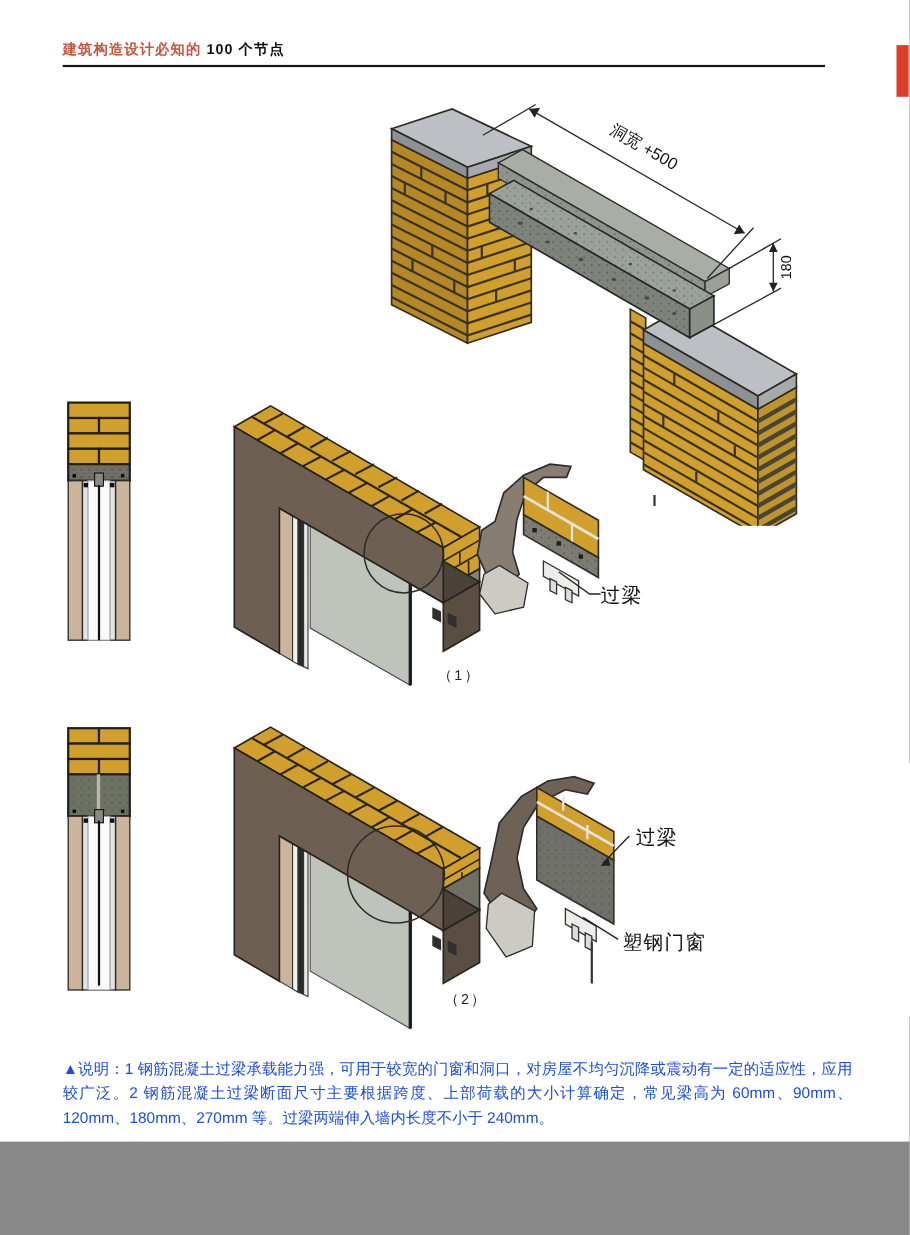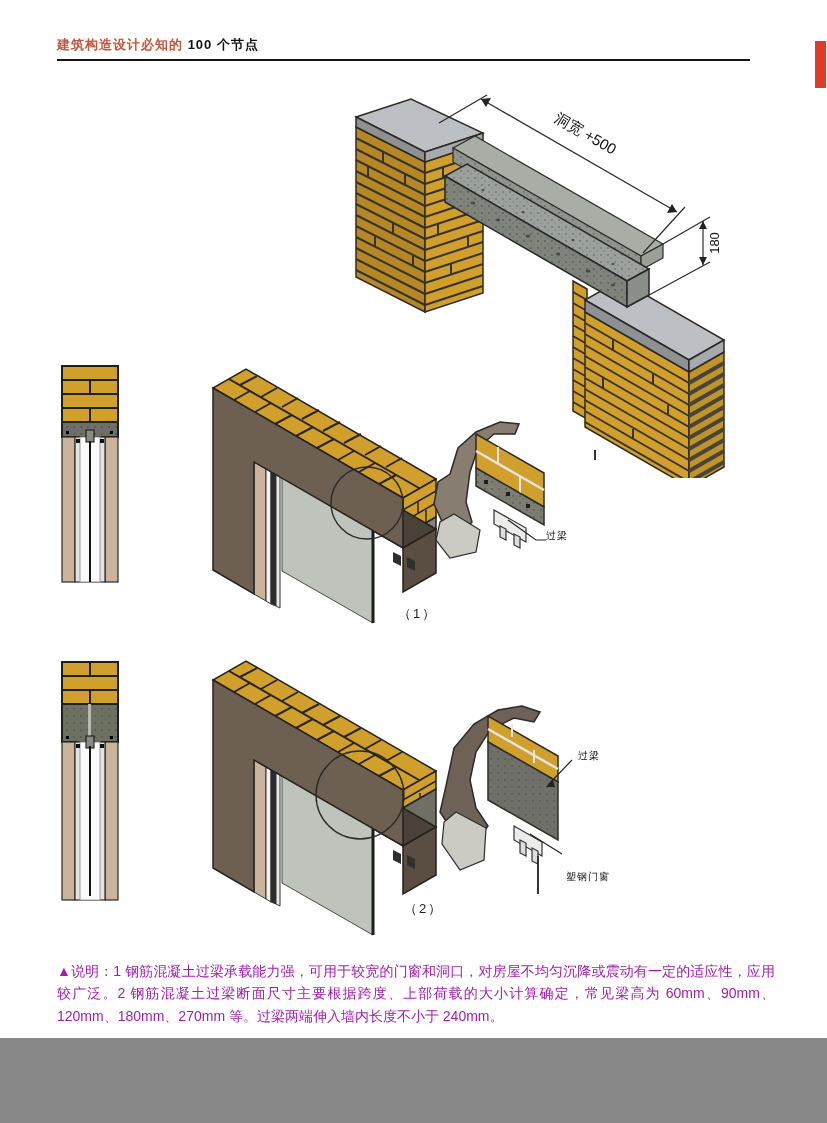--- a/index.html
+++ b/index.html
@@ -10,25 +10,25 @@
   }
   .abs{position:absolute;}
   .header-title{left:57px;top:36px;font-size:13px;font-weight:bold;letter-spacing:1px;}
   .header-title .red{color:#c2573f;}
   .header-title .black{color:#111;}
   .rule{left:57px;top:59px;width:693px;height:2px;background:#161616;}
   .edge-tab{left:815px;top:41px;width:11px;height:47px;}
   .caption{font-size:13px;color:#222;letter-spacing:2px;}
   .cap1{left:398px;top:605px;}
   .cap2{left:404px;top:900px;}
-  .fig-label{font-size:10px;color:#111;letter-spacing:1px;}
+  .fig-label{font-size:18px;color:#111;letter-spacing:1px;}
   .lbl-lintel-1{left:546px;top:529px;}
   .lbl-lintel-2{left:578px;top:749px;}
-  .lbl-window-2{left:566px;top:845px;margin-top:25px;}
-  .notes{left:57px;top:960px;width:718px;font-size:14px;line-height:1.6;color:#a21caf;
+  .lbl-window-2{left:566px;top:845px;}
+  .notes{left:57px;top:960px;width:718px;font-size:14px;line-height:1.6;color:#1d4ed8;
          text-align:justify;}
   .footer-rule{left:57px;top:1042px;width:694px;height:2px;background:#161616;}
   .page-num{left:57px;top:1060px;font-size:12px;color:#222;}
   svg{display:block;}
   svg text{font-family:"Liberation Sans","DejaVu Sans",sans-serif;fill:#111;}
 </style>
 </head>
 <body>
 
 <div class="page">

